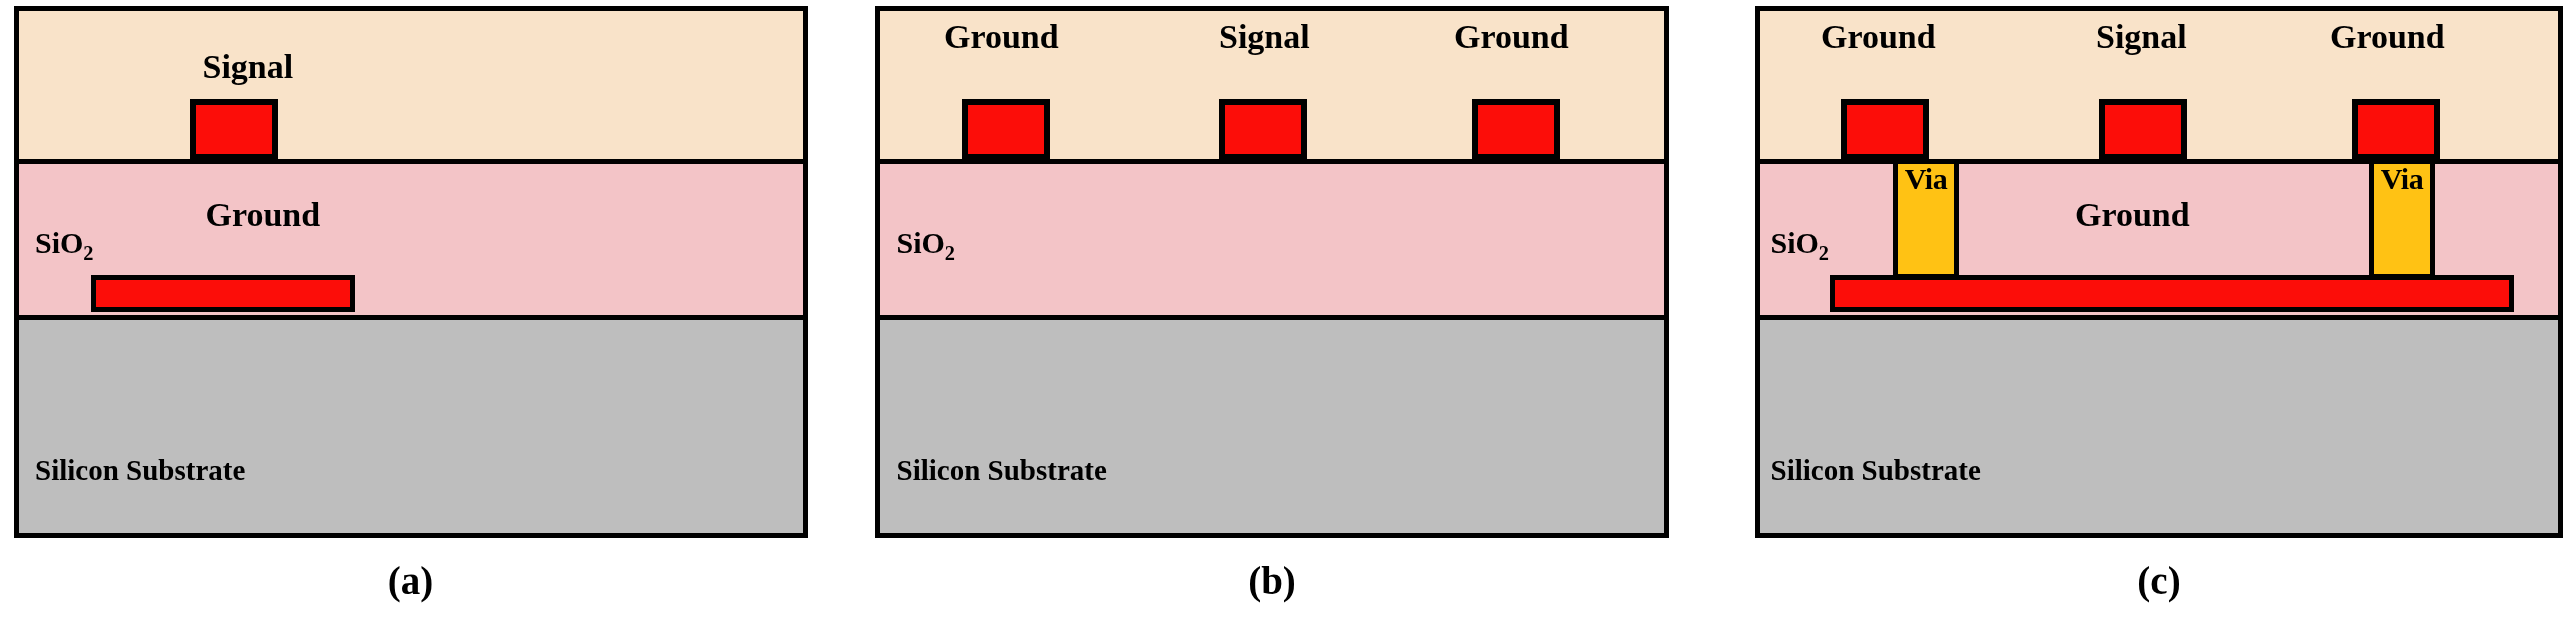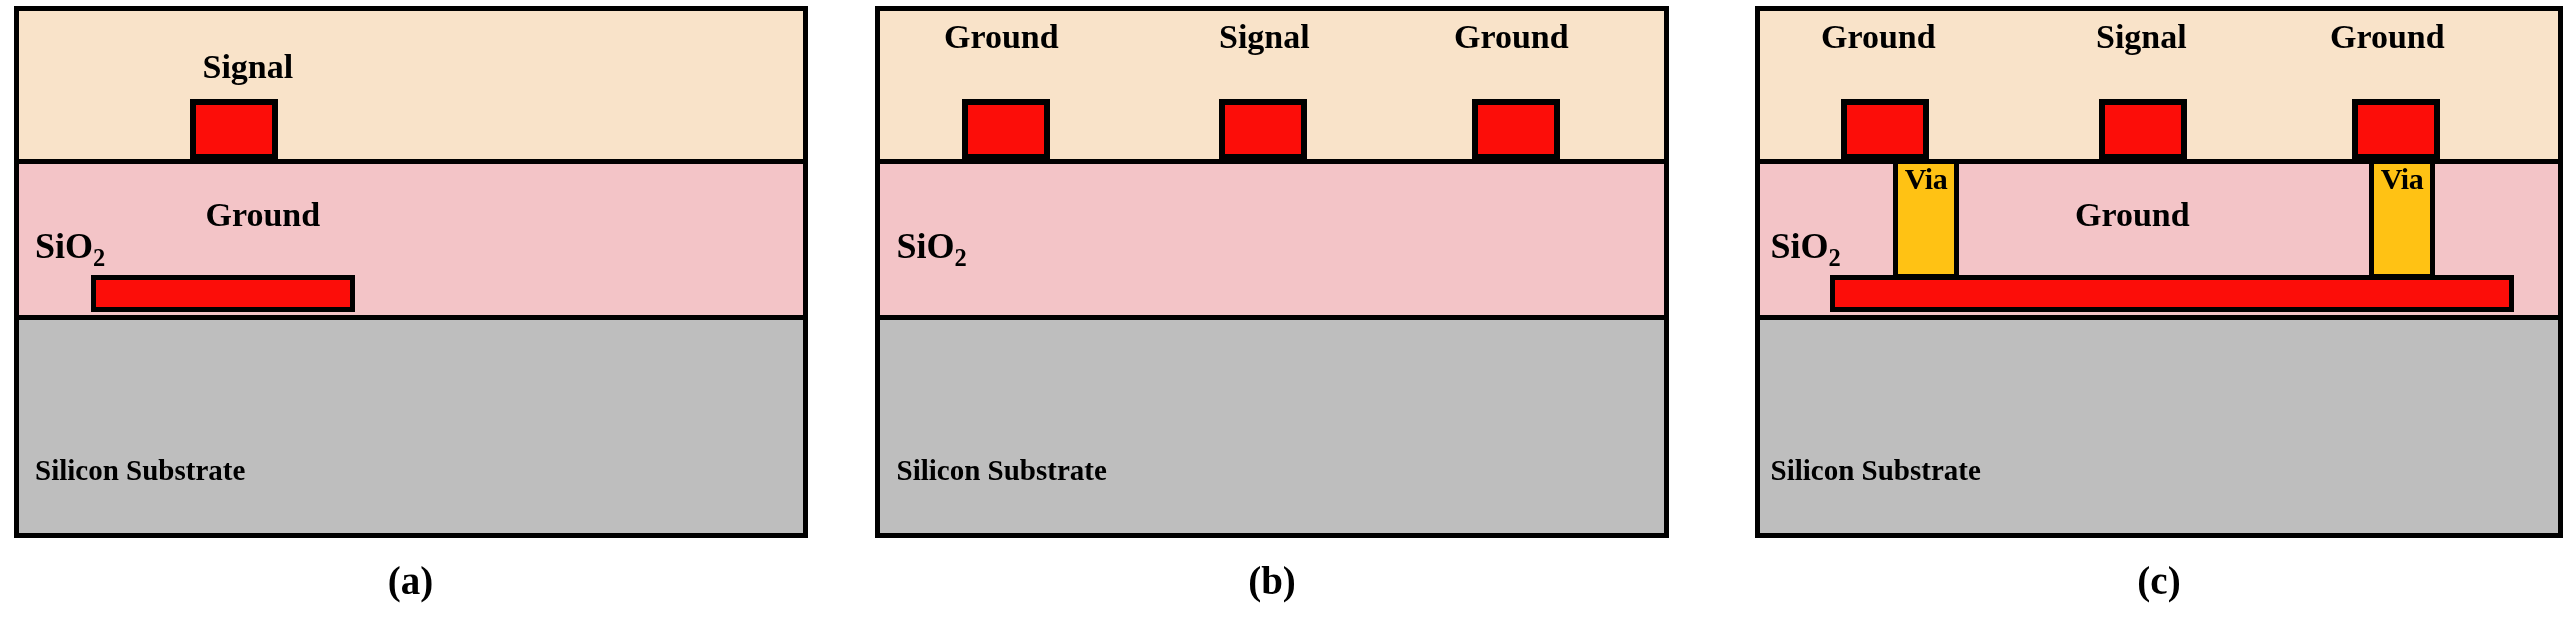--- a/index.html
+++ b/index.html
@@ -75,21 +75,21 @@
   
   .lbl {
     position: absolute;
     font-weight: bold;
     color: #000000;
     white-space: nowrap;
     line-height: 1;
   }
   .lbl-top      { font-size: 34px; }
   .lbl-mid      { font-size: 34px; }
-  .lbl-oxide    { font-size: 36px; }
+  .lbl-oxide    { font-size: 30px; }
   .lbl-substrate{ font-size: 29px; }
   .sub {
     font-size: 0.68em;
     vertical-align: sub;
   }
 
   
   .caption {
     position: absolute;
     width: 100%;

